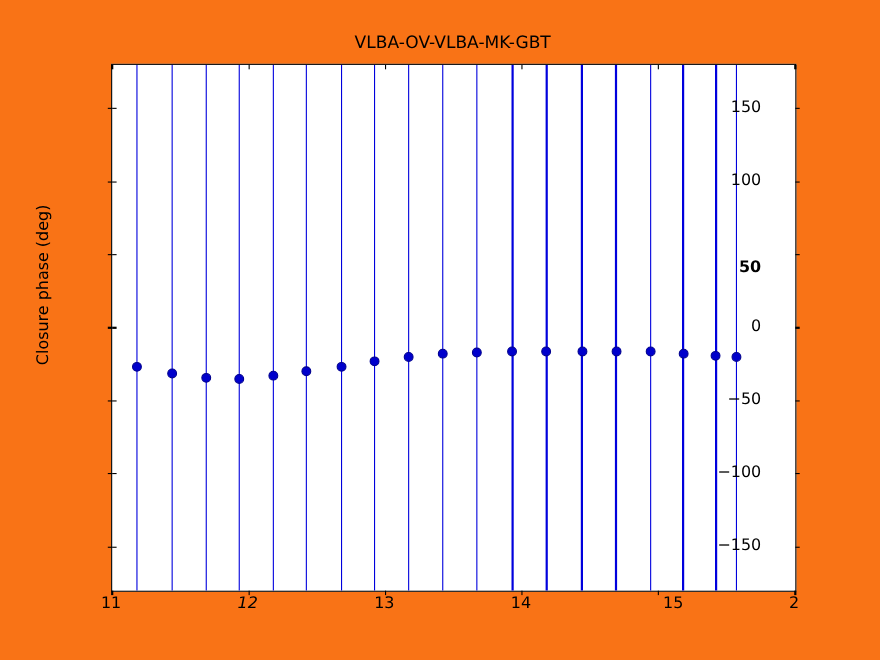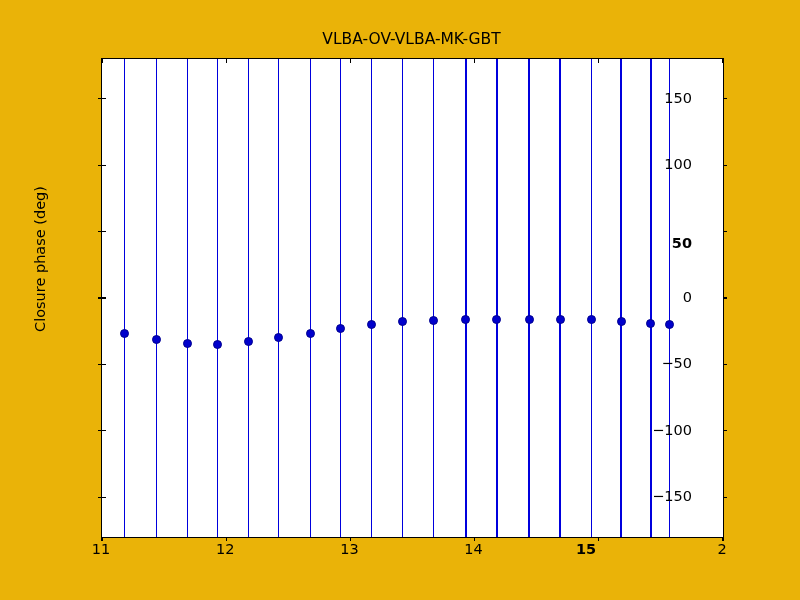--- a/index.html
+++ b/index.html
@@ -13,21 +13,21 @@
     height: 600px;
     font-family: "DejaVu Sans", sans-serif;
     color: #000000;
     overflow: hidden;
   }
 
   #figure {
     position: relative;
     width: 800px;
     height: 600px;
-    background: #eab308;
+    background: #f97316;
   }
 
   
   #chart-title {
     position: absolute;
     left: 101px;
     top: 30px;
     width: 621px;
     text-align: center;
     font-size: 15.5px;
@@ -243,23 +243,23 @@
 
   <div id="tick-labels-layer">
       <div class="ytick-label" style="top: 496.167px;">−150</div>
       <div class="ytick-label" style="top: 429.778px;">−100</div>
       <div class="ytick-label" style="top: 363.389px;">−50</div>
       <div class="ytick-label" style="top: 297px;">0</div>
       <div class="ytick-label" style="top: 243px; font-weight: bold;">50</div>
       <div class="ytick-label" style="top: 164.222px; margin-left: 31px;">100</div>
       <div class="ytick-label" style="top: 97.8333px;">150</div>
       <div class="xtick-label" style="left: 101px;">11</div>
-      <div class="xtick-label" style="left: 225.2px;">12</div>
+      <div class="xtick-label" style="left: 225.2px; font-style: italic;">12</div>
       <div class="xtick-label" style="left: 349.4px;">13</div>
       <div class="xtick-label" style="left: 473.6px;">14</div>
-      <div class="xtick-label" style="left: 586px; font-weight: bold;">15</div>
+      <div class="xtick-label" style="left: 612px;">15</div>
       <div class="xtick-label" style="left: 722px;">2</div>
     </div>
 
 
   <div id="ylabel">Closure phase (deg)</div>
 
 </div>
 
 </body></html>

